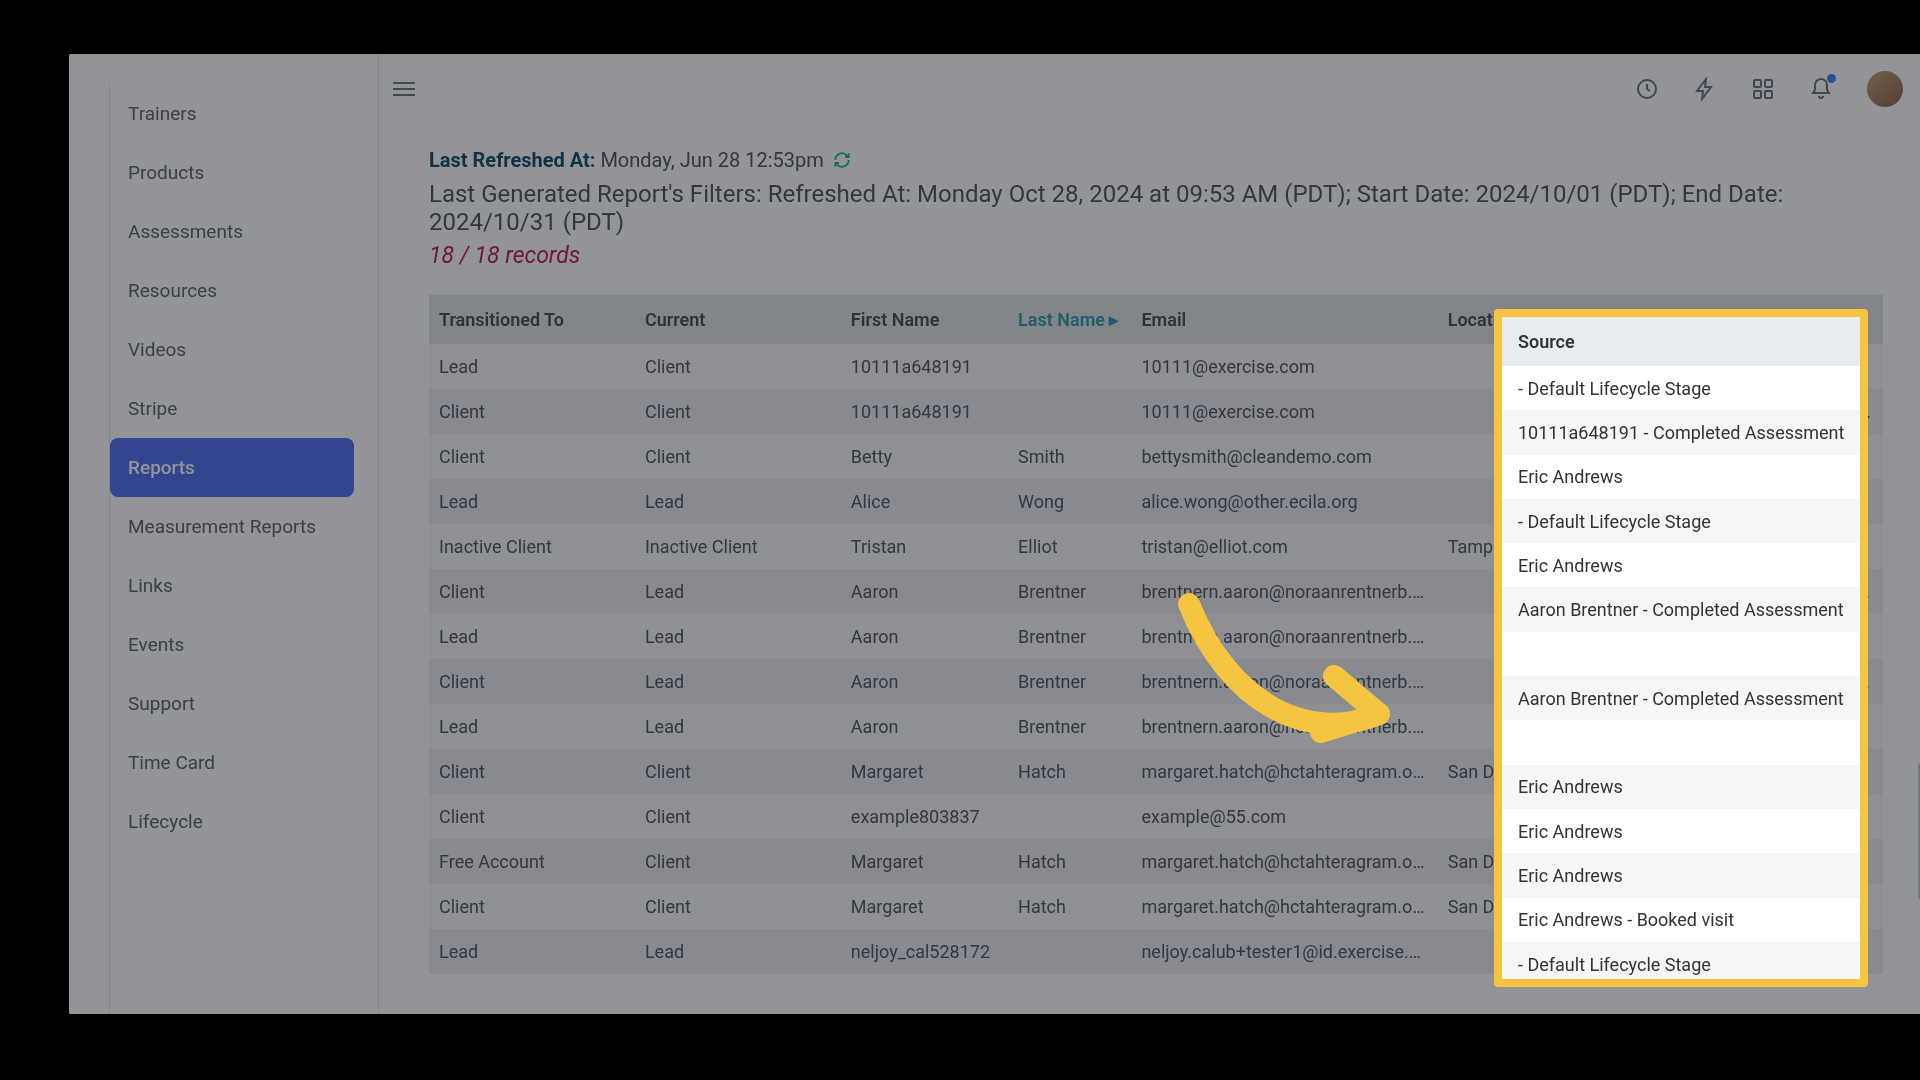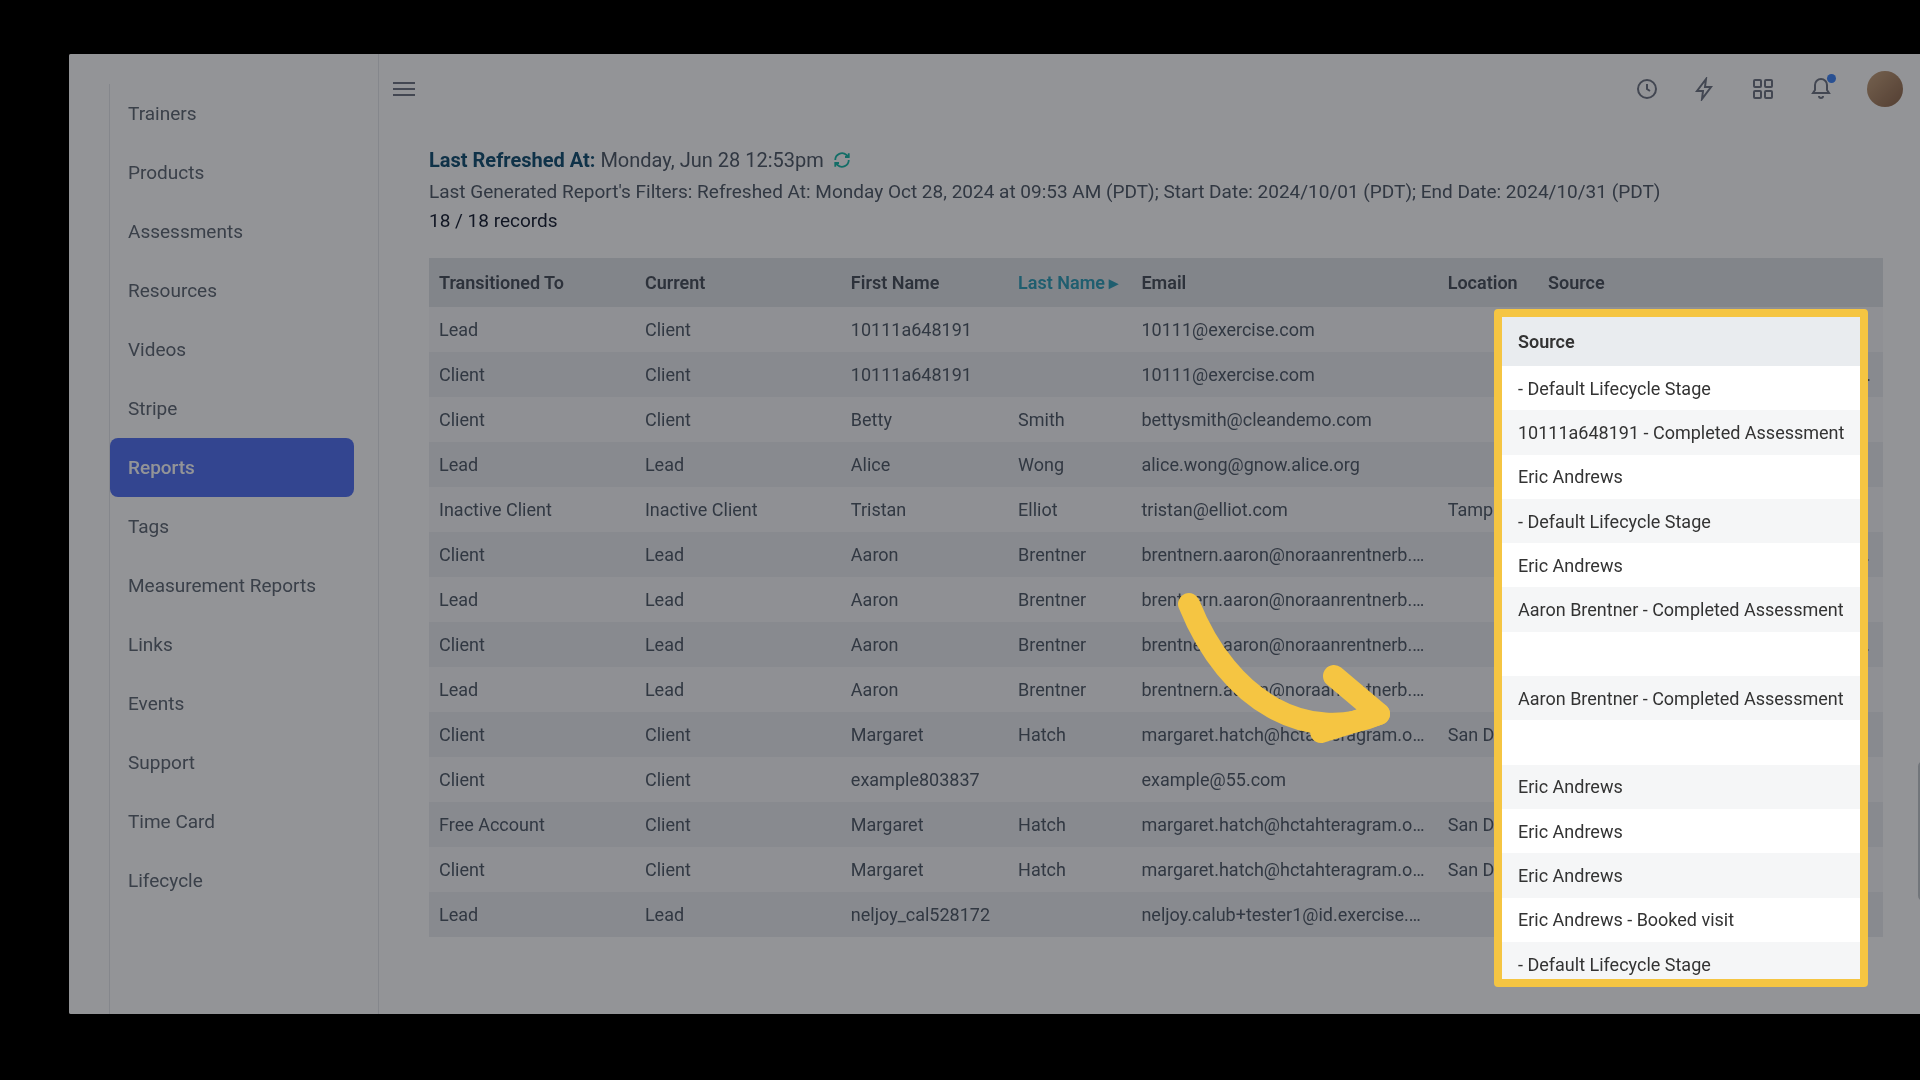--- a/index.html
+++ b/index.html
@@ -18,22 +18,22 @@
   .sidebar { position:absolute; left:0; top:0; bottom:0; width:310px; border-right:1px solid #e5e7eb; padding:30px 24px 0 40px; }
   .sidebar-inner{ border-left:1px solid #e5e7eb; padding-left:0; height:100%; }
   .nav-item { display:flex;align-items:center; height:59px; padding:0 18px; font-size:19px; color:#5b6470; border-radius:8px; cursor:pointer;}
   .nav-item.active { background:#4f6ef2; color:#fff; font-weight:500;}
   
   .main { position:absolute; left:310px; right:0; top:70px; bottom:0; padding:24px 50px 0 50px; overflow:hidden; color:#4b5563;}
   .refreshed { font-size:20px;}
   .refreshed b{color:#0c4a6e;font-weight:700;}
   .refresh-ic{display:inline-block;color:#14b8a6;margin-left:4px;vertical-align:-2px;}
   .hint{font-size:18px;color:#9ca3af;margin-top:28px;}
-  .filters{font-size:19px;color:#4b5563;margin-top:6px;}
-  .count{font-size:19px;color:#0f172a;margin-top:6px;}
+  .filters{font-size:24px;color:#4b5563;margin-top:6px;}
+  .count{font-size:23px;color:#be185d;margin-top:6px;font-style:italic;}
   
   .tablewrap{ margin-top:26px; }
   table { border-collapse:collapse; width:100%; table-layout:fixed; font-size:18px; color:#4b5563;}
   thead th { background:#dfe3e8; text-align:left; padding:14px 10px; font-weight:600; color:#444b55;}
   tbody td { padding:12px 10px; white-space:nowrap; overflow:hidden; text-overflow:ellipsis;}
   tbody tr:nth-child(even){background:#ebedf0;}
   tbody tr:nth-child(odd){background:#f7f8f9;}
   th.sorted { color:#2a9bb5;}
   .sortcaret{display:inline-block;margin-left:4px;}
   
@@ -99,21 +99,20 @@
 
     <div class="sidebar">
       <div class="sidebar-inner" id="sidebar-list">
           <div class="nav-item">Trainers</div>
           <div class="nav-item">Products</div>
           <div class="nav-item">Assessments</div>
           <div class="nav-item">Resources</div>
           <div class="nav-item">Videos</div>
           <div class="nav-item">Stripe</div>
           <div class="nav-item active">Reports</div>
-          <div class="nav-item">Tags</div>
           <div class="nav-item">Measurement Reports</div>
           <div class="nav-item">Links</div>
           <div class="nav-item">Events</div>
           <div class="nav-item">Support</div>
           <div class="nav-item">Time Card</div>
           <div class="nav-item">Lifecycle</div>
         </div>
     </div>
 
     <div class="main">
@@ -180,21 +179,21 @@
                 <td>Smith</td>
                 <td>bettysmith@cleandemo.com</td>
                 <td></td>
                 <td>Eric Andrews</td>
               </tr>
               <tr>
                 <td>Lead</td>
                 <td>Lead</td>
                 <td>Alice</td>
                 <td>Wong</td>
-                <td>alice.wong@gnow.alice.org</td>
+                <td>alice.wong@other.ecila.org</td>
                 <td></td>
                 <td> - Default Lifecycle Stage</td>
               </tr>
               <tr>
                 <td>Inactive Client</td>
                 <td>Inactive Client</td>
                 <td>Tristan</td>
                 <td>Elliot</td>
                 <td>tristan@elliot.com</td>
                 <td>Tampa</td>

